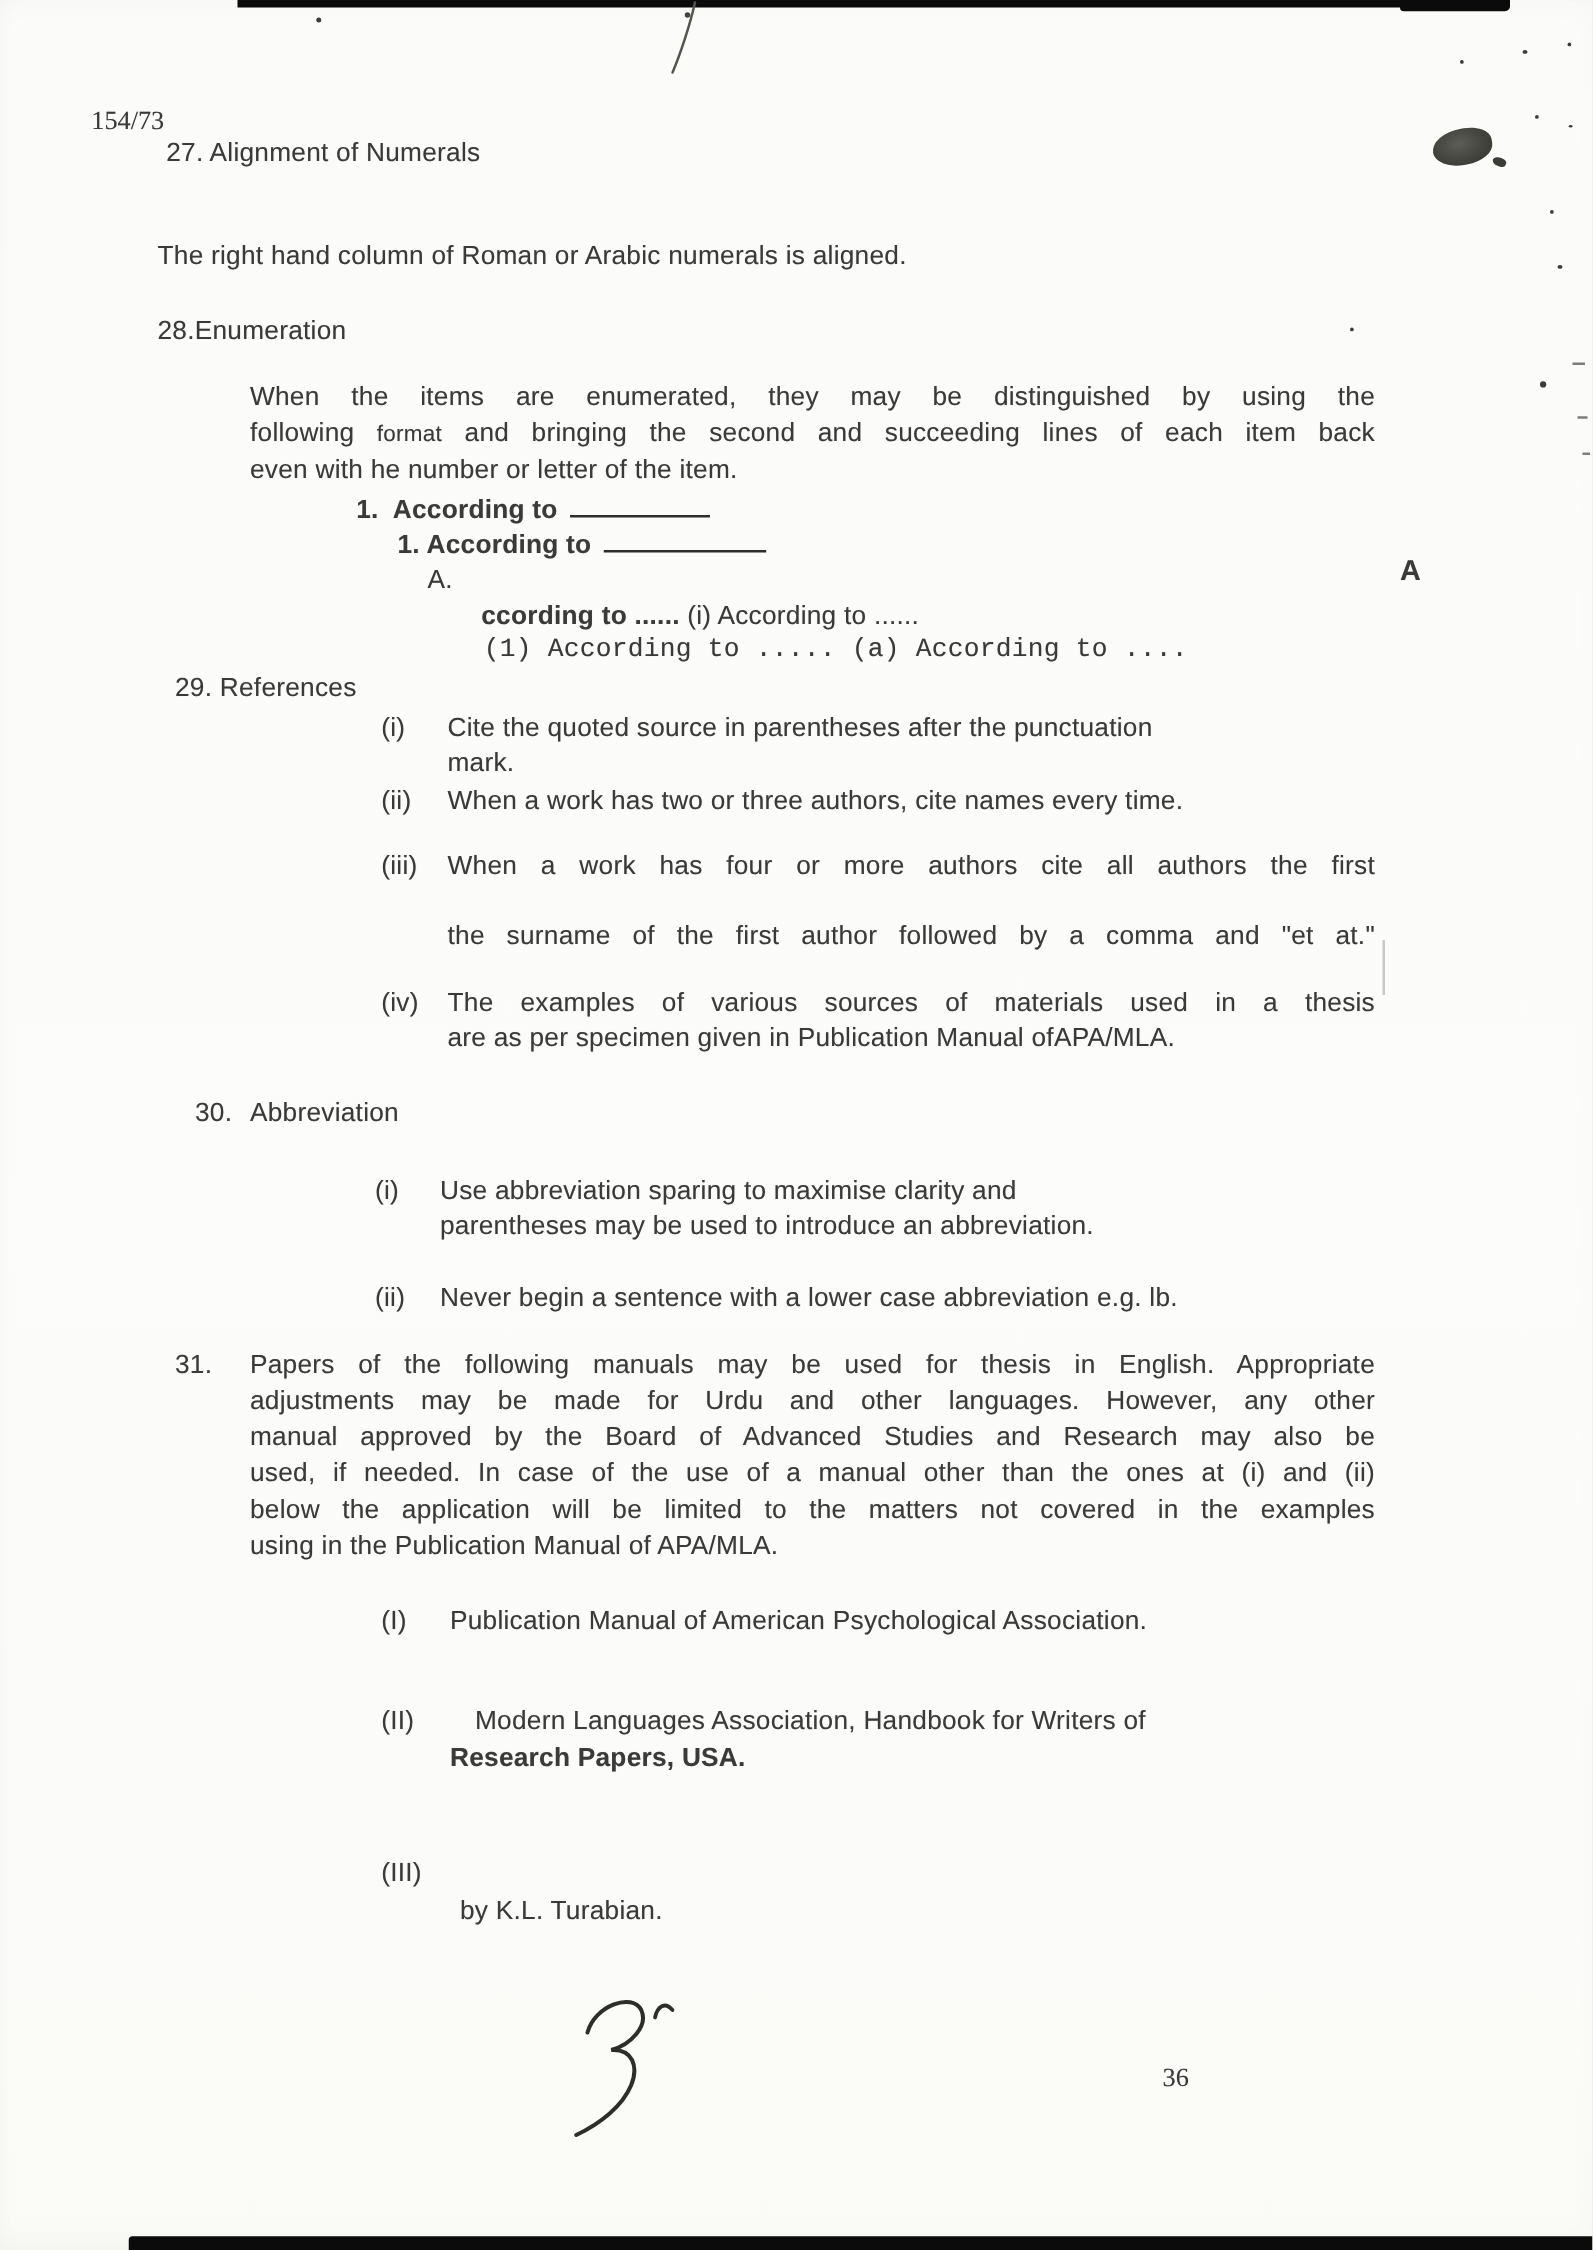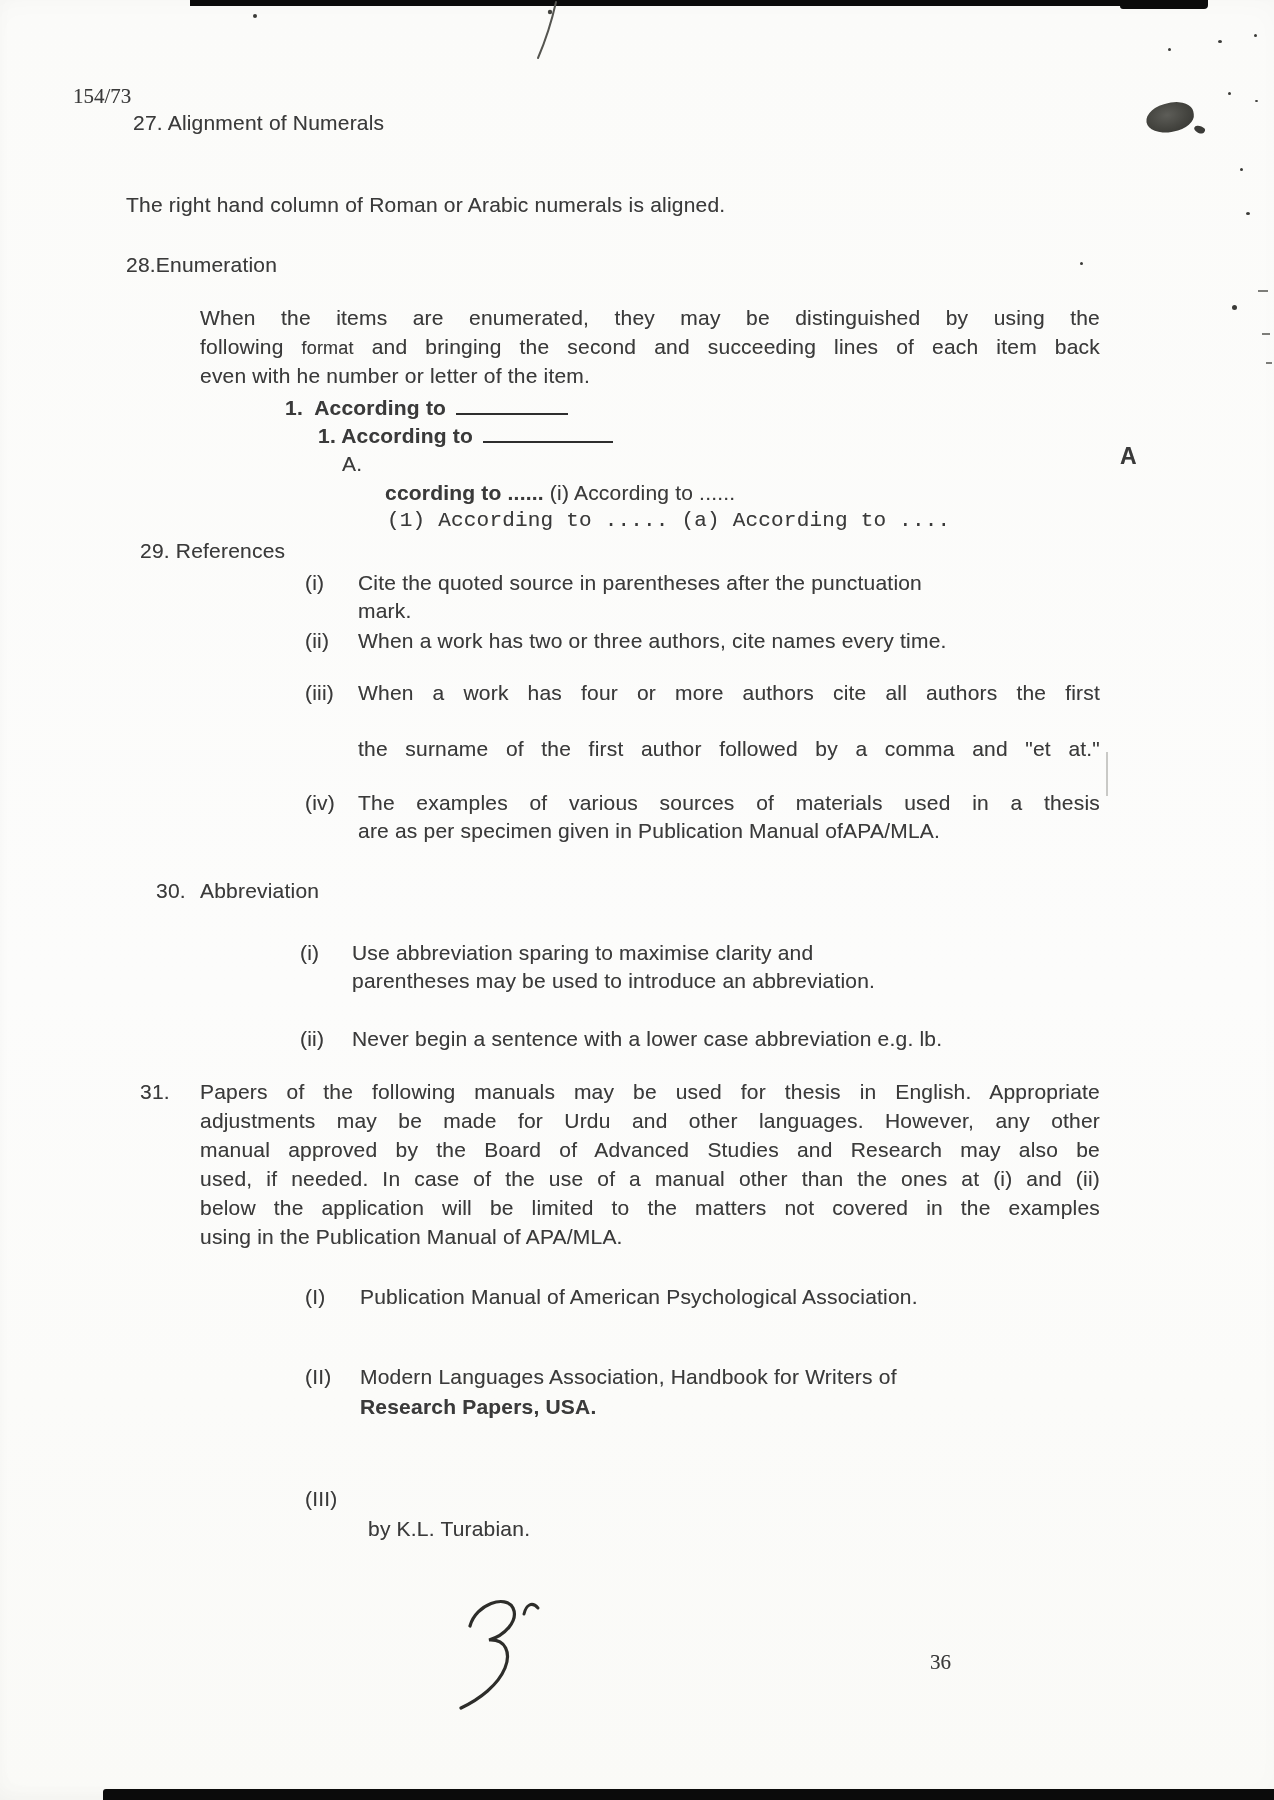--- a/index.html
+++ b/index.html
@@ -124,21 +124,21 @@
   <div class="t just" style="left:200px; top:1138px; width:900px;">manual approved by the Board of Advanced Studies and Research may also be</div>
   <div class="t just" style="left:200px; top:1109px; width:900px;">adjustments may be made for Urdu and other languages. However, any other</div>
   <div class="t just" style="left:200px; top:1167px; width:900px;">used, if needed. In case of the use of a manual other than the ones at (i) and (ii)</div>
   <div class="t just" style="left:200px; top:1196px; width:900px;">below the application will be limited to the matters not covered in the examples</div>
   <div class="t" style="left:200px; top:1225px;">using in the Publication Manual of APA/MLA.</div>
 
   <div class="t" style="left:305px; top:1285px;">(I)</div>
   <div class="t" style="left:360px; top:1285px;">Publication Manual of American Psychological Association.</div>
 
   <div class="t" style="left:305px; top:1365px;">(II)</div>
-  <div class="t" style="left:360px; top:1365px;">Modern Languages Association, Handbook for Writers of</div>
+  <div class="t" style="left:380px; top:1365px;">Modern Languages Association, Handbook for Writers of</div>
   <div class="t" style="left:360px; top:1395px;font-weight:bold;">Research Papers, USA.</div>
 
   <div class="t" style="left:305px; top:1487px;">(III)</div>
   <div class="t" style="left:368px; top:1517px;">by K.L. Turabian.</div>
 
   <div class="t b" style="left:1120px; top:444px; font-size:23px;">A</div>
   <div class="t serif" style="left:930px; top:1650px;">36</div>
 
   <svg style="left:450px; top:1592px;" width="110" height="130" viewBox="0 0 110 130">
     <path d="M20,34 C26,12 56,2 63,16 C69,29 54,44 39,48 C56,47 61,61 55,76 C48,93 30,107 11,116" stroke="#2d2d2a" stroke-width="3.2" fill="none" stroke-linecap="round"></path>

